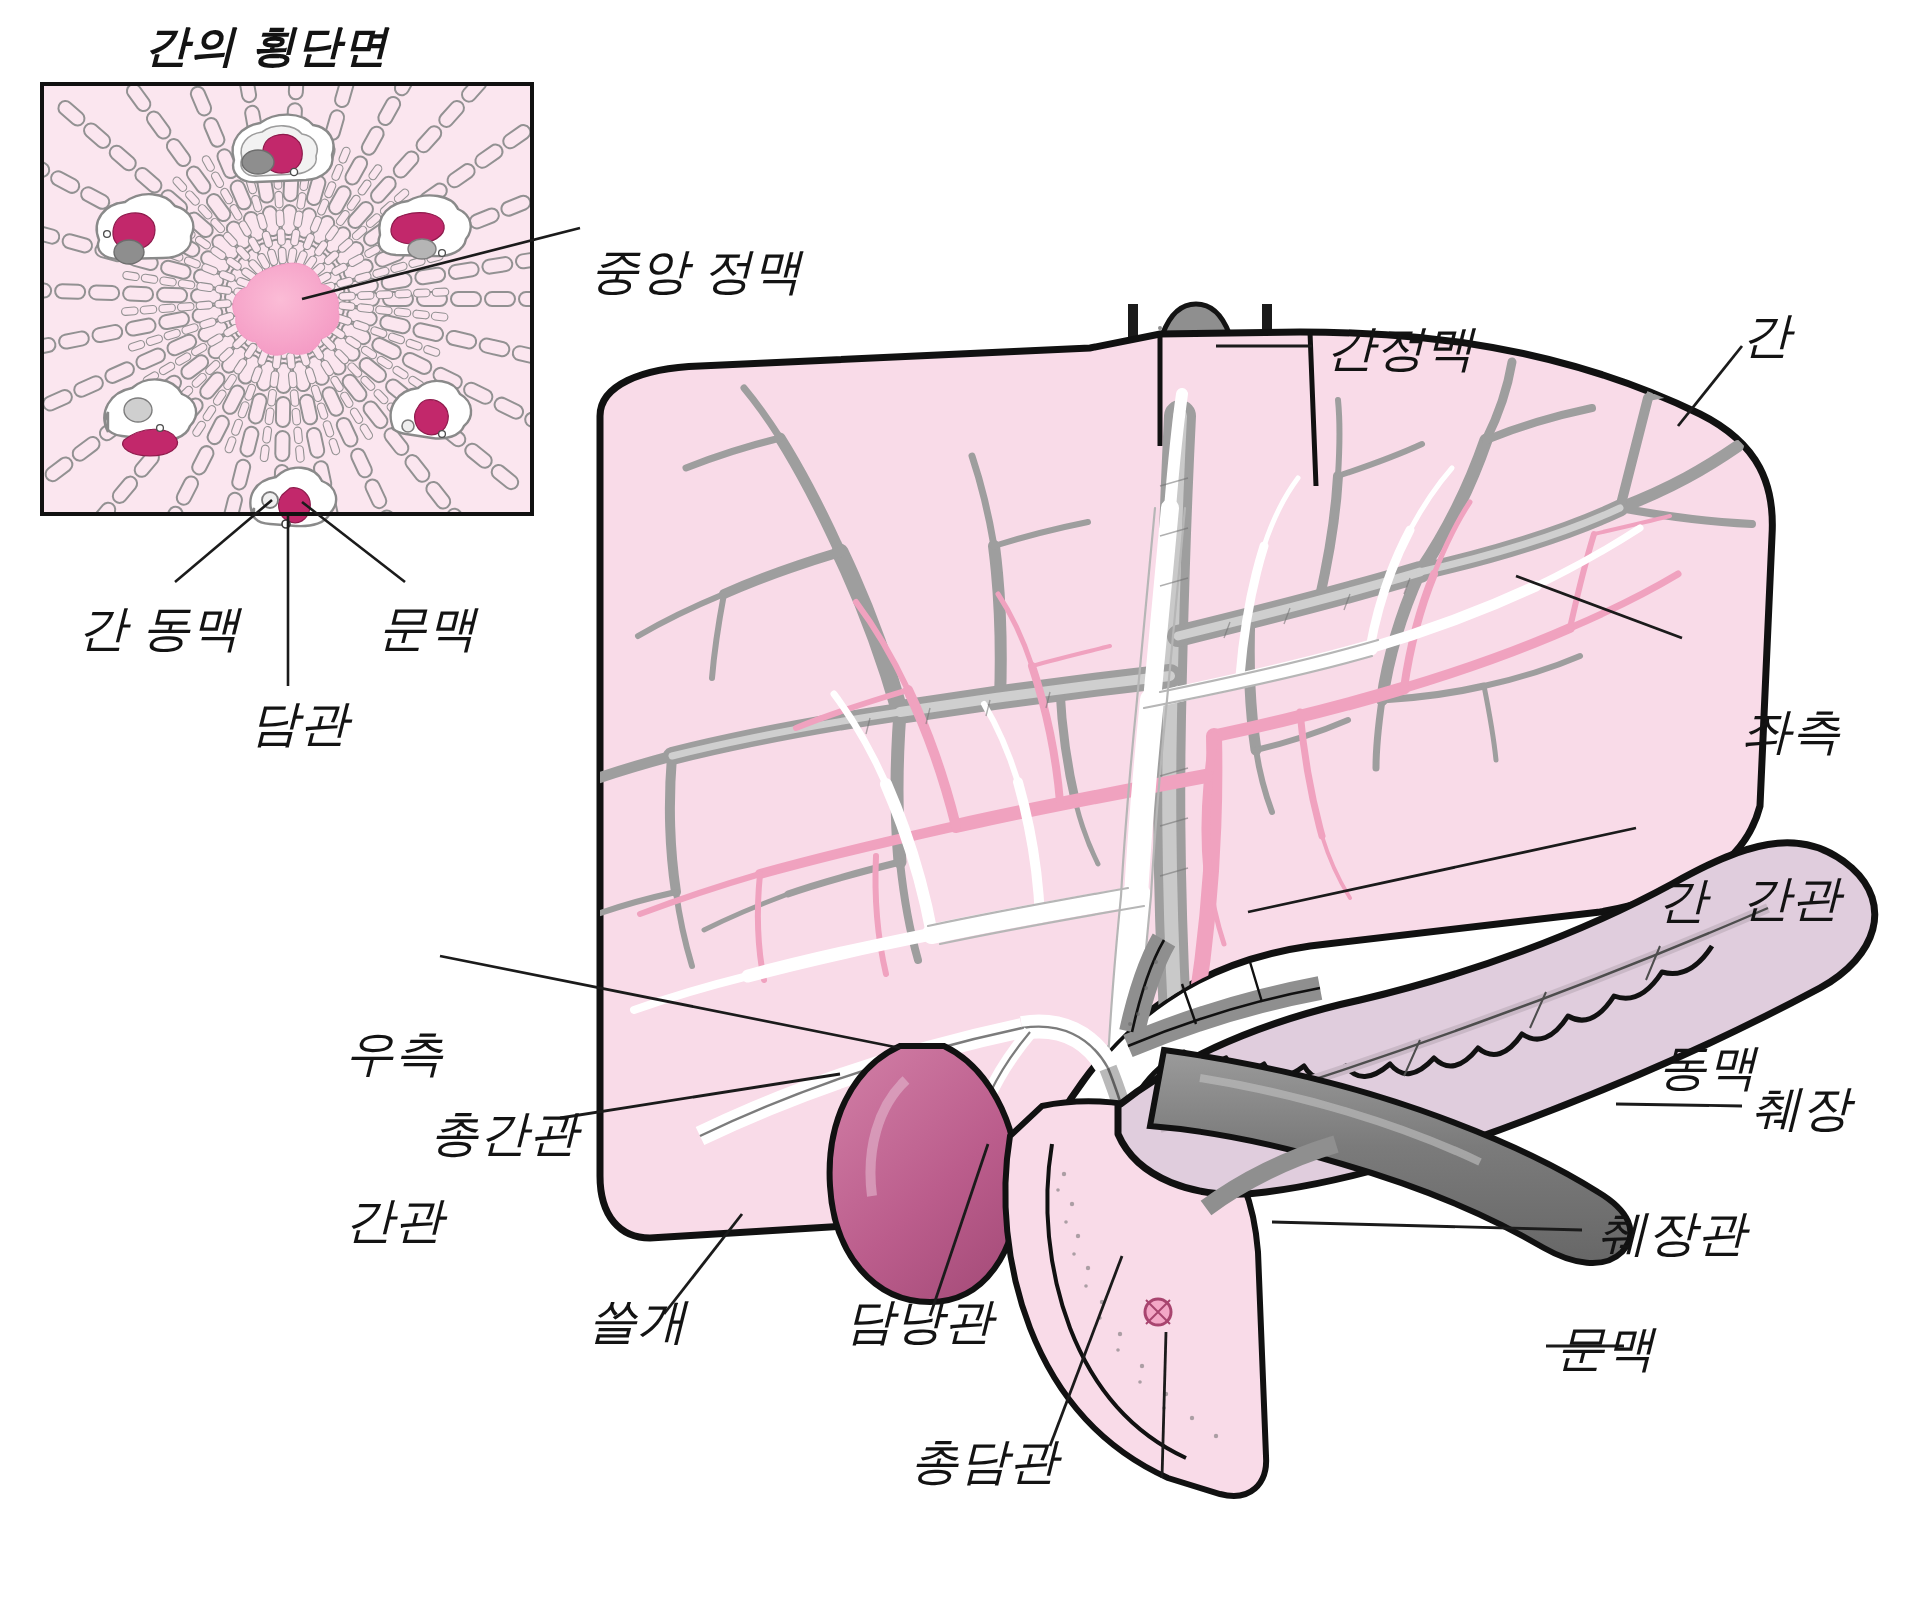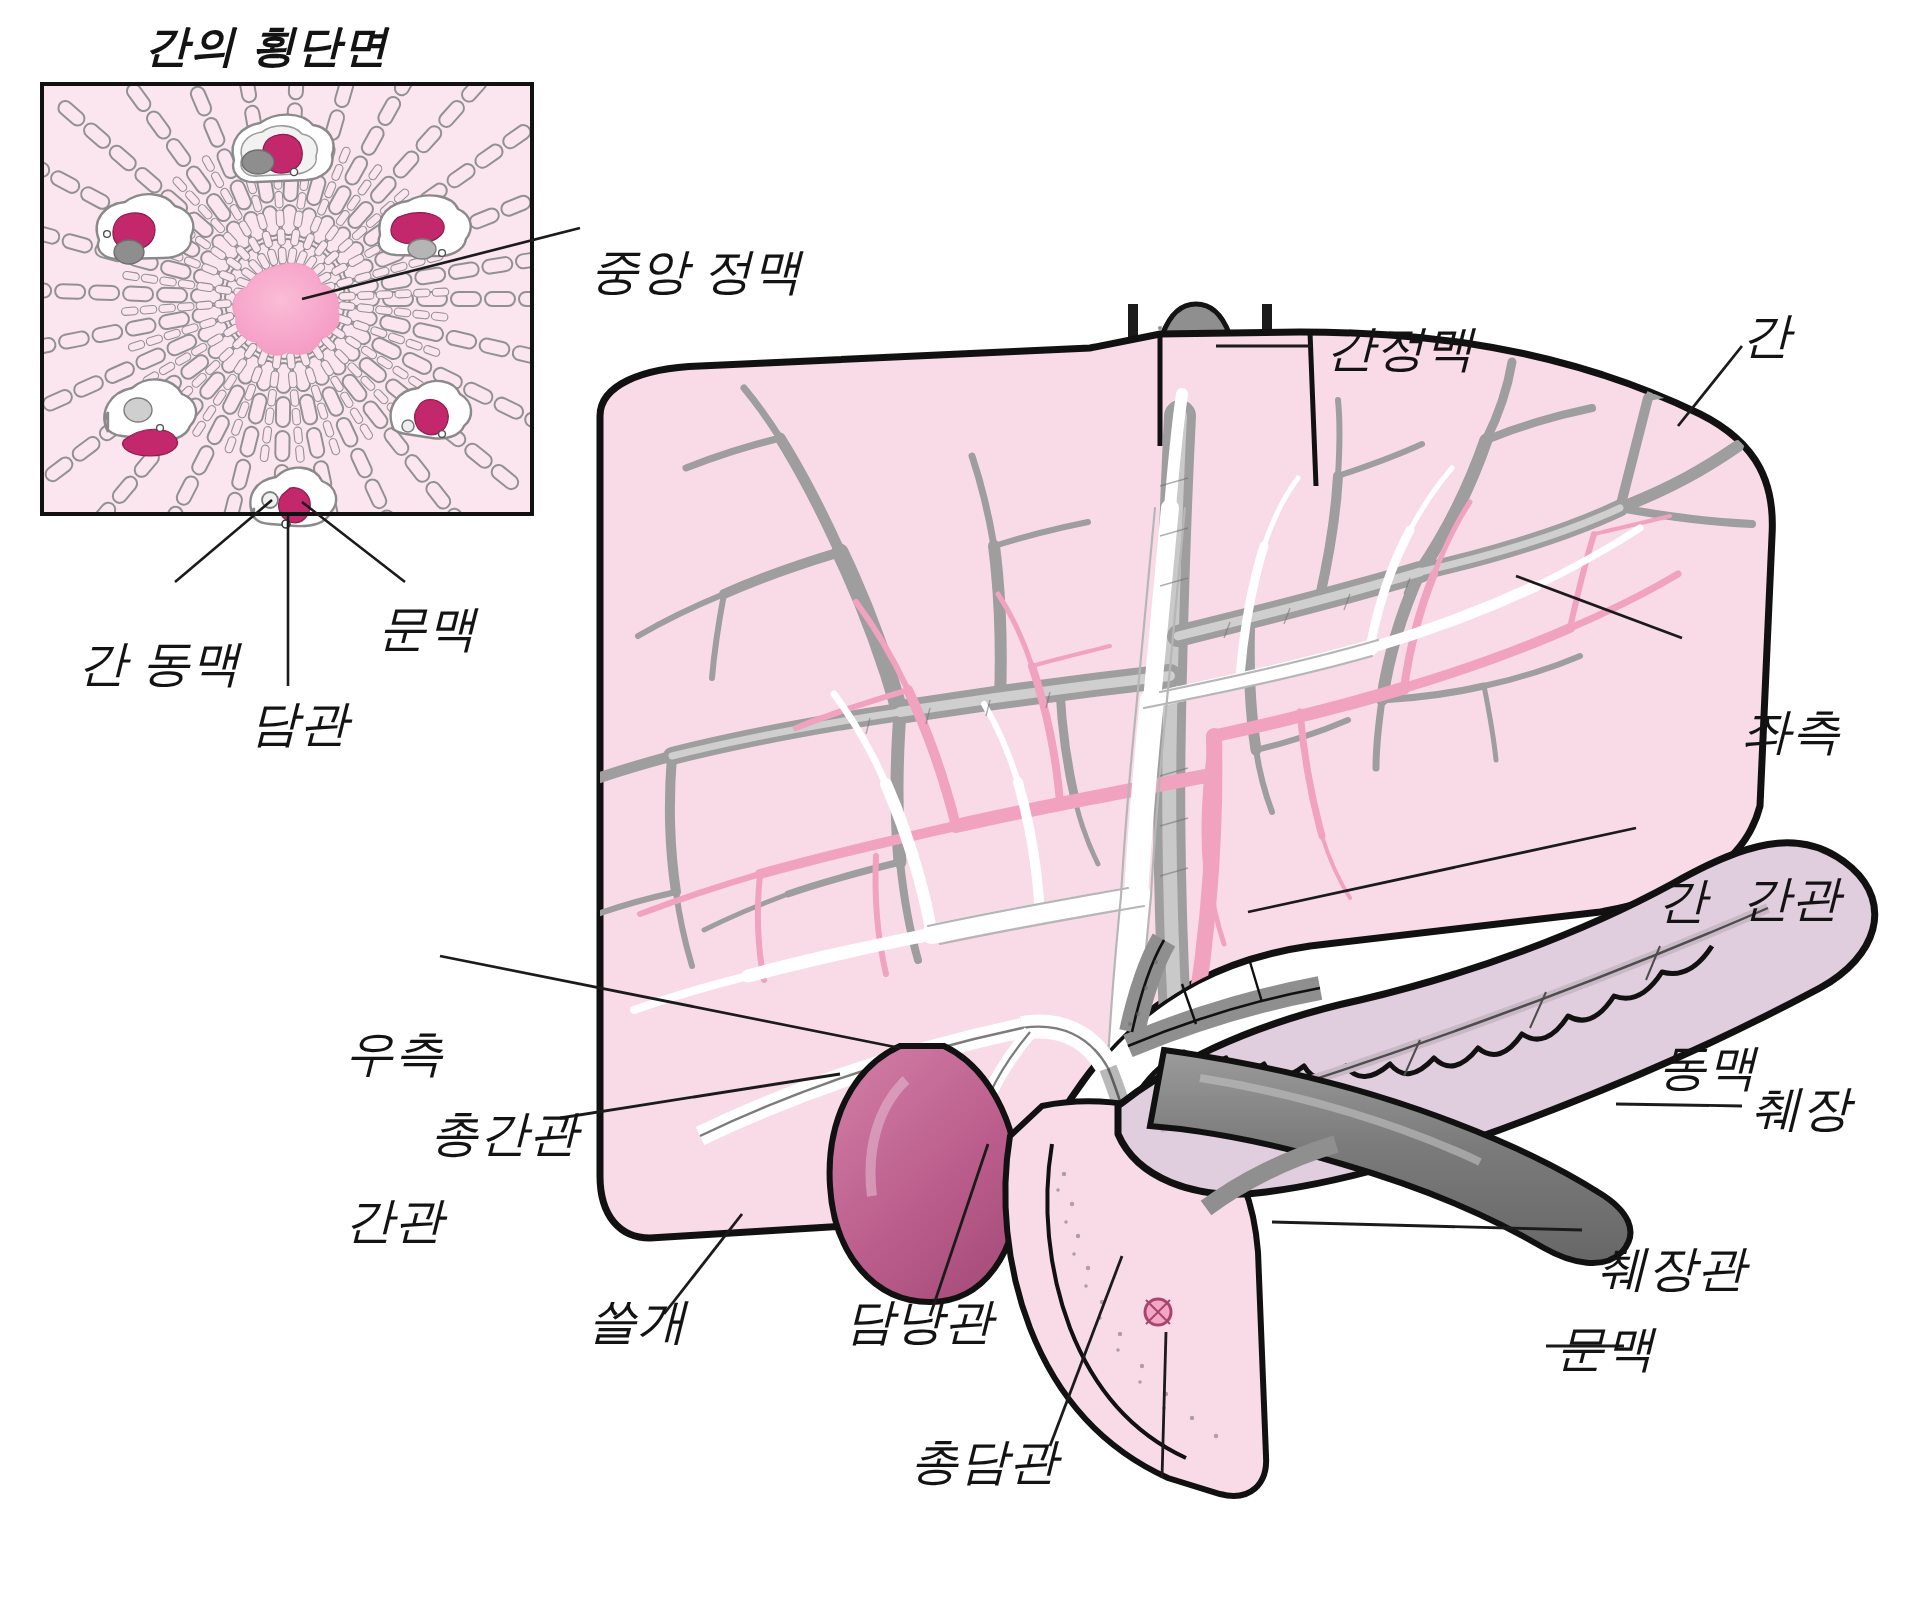--- a/index.html
+++ b/index.html
@@ -496,21 +496,21 @@
       <line x1="930" y1="1300" x2="988" y2="1128"></line>
       <line x1="1050" y1="1430" x2="1122" y2="1240"></line>
       <line x1="1162" y1="1462" x2="1166" y2="1316"></line>
     </g>
   </svg>
 
   <div class="lbl big" style="left:145px;top:5px;">간의 횡단면</div>
 
   <div class="lbl" style="left:590px;top:228px;">중앙 정맥</div>
 
-  <div class="lbl" style="left:78px;top:585px;margin-top:35px;">간 동맥</div>
+  <div class="lbl" style="left:78px;top:585px;">간 동맥</div>
 
   <div class="lbl" style="left:378px;top:585px;">문맥</div>
 
   <div class="lbl" style="left:250px;top:680px;">담관</div>
 
   <div class="lbl" style="left:1326px;top:305px;">간정맥</div>
 
   <div class="lbl" style="left:1742px;top:292px;">간</div>
 
   <div class="lbl two" style="left:1742px;top:576px;text-align:right;">
@@ -518,21 +518,21 @@
     <div>간관</div>
   </div>
 
   <div class="lbl two" style="left:1658px;top:745px;">
     <div>간</div>
     <div>동맥</div>
   </div>
 
   <div class="lbl" style="left:1752px;top:1065px;">췌장</div>
 
-  <div class="lbl" style="left:1598px;top:1190px;margin-top:35px;">췌장관</div>
+  <div class="lbl" style="left:1598px;top:1190px;">췌장관</div>
 
   <div class="lbl" style="left:1556px;top:1305px;">문맥</div>
 
   <div class="lbl two" style="left:345px;top:898px;">
     <div>우측</div>
     <div>간관</div>
   </div>
 
   <div class="lbl" style="left:430px;top:1078px;margin-top:12px;">총간관</div>
 

